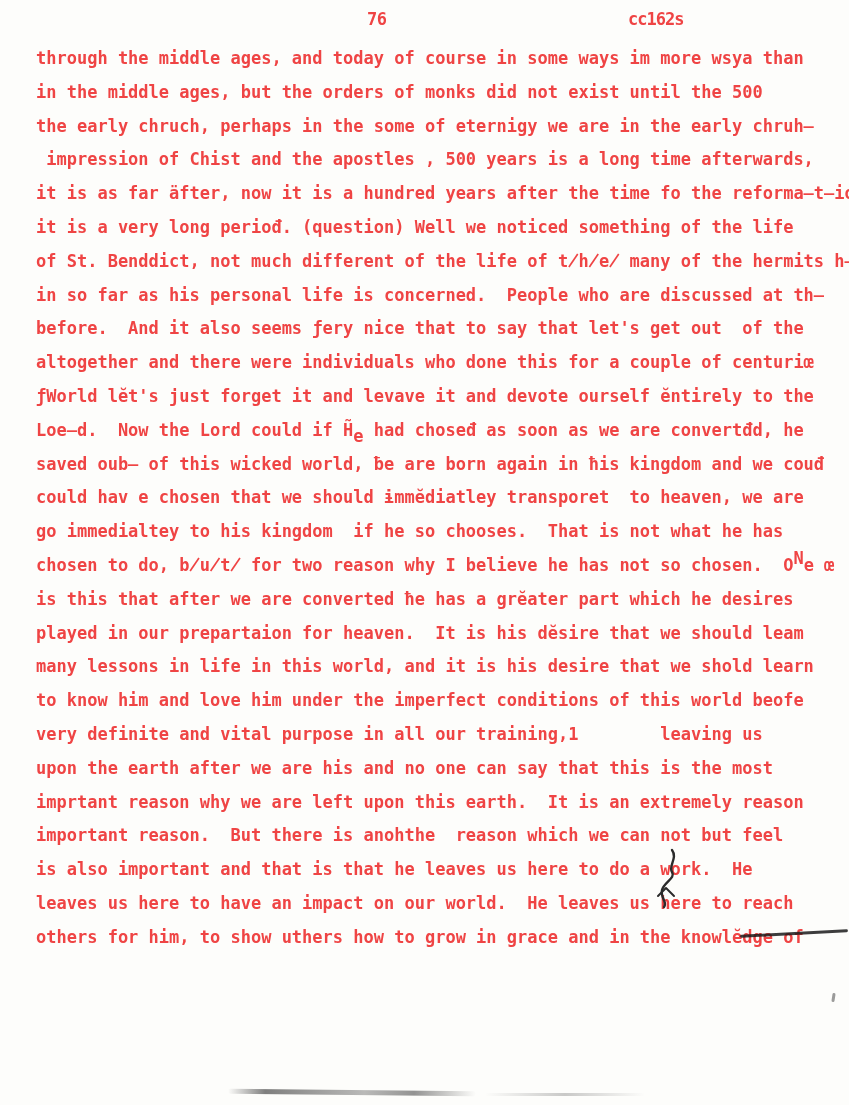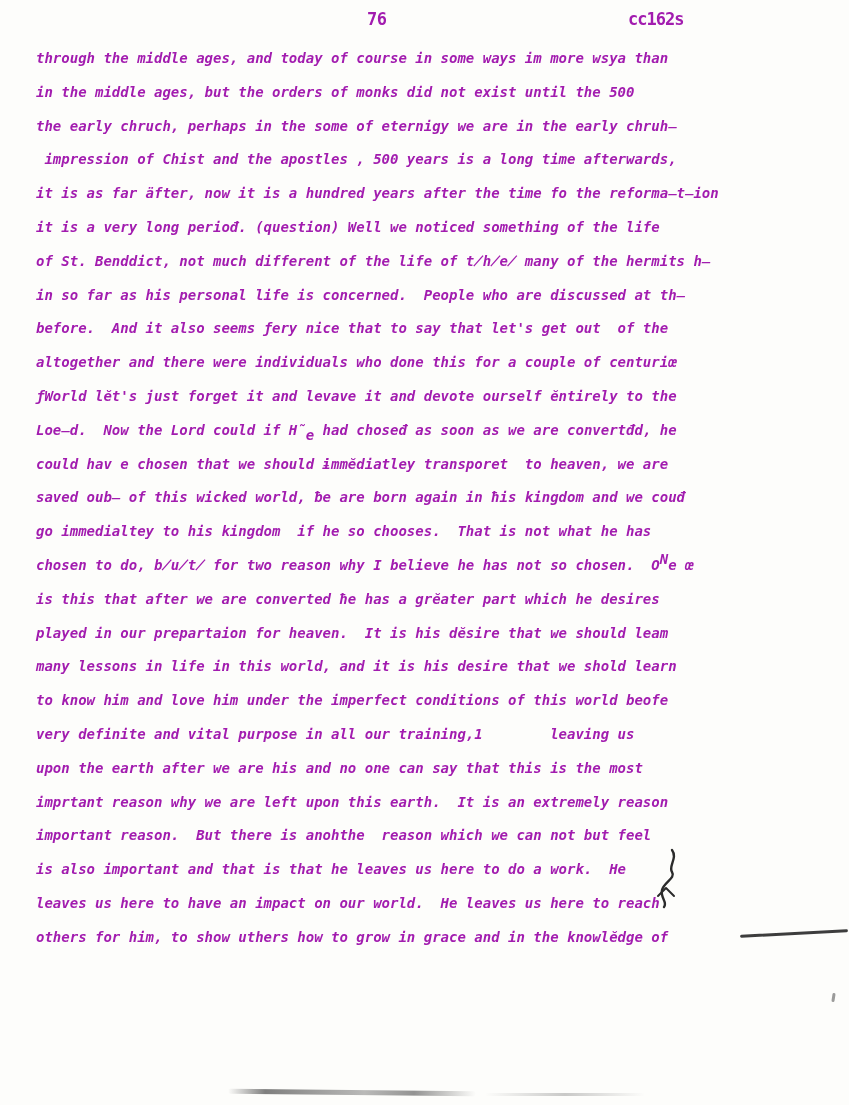--- a/index.html
+++ b/index.html
@@ -9,43 +9,42 @@
   }
   .page {
     position: relative;
     width: 849px;
     height: 1105px;
     margin: 0;
     background: #fdfdfb;
     overflow: hidden;
     font-family: "DejaVu Sans Mono", "Liberation Mono", monospace;
     font-weight: bold;
-    color: #a21caf;
+    color: #ef4444;
   }
   .hdr-item {
     position: absolute;
     top: 9px;
     font-size: 17px;
     letter-spacing: -0.5px;
     white-space: pre;
   }
   .hdr-page-number { left: 367px; }
   .hdr-doc-code  { left: 628px; letter-spacing: -1px; }
   .typed-lines {
     position: absolute;
     left: 36px;
     top: 42px;
     width: 810px;
   }
   .tline {
     white-space: pre;
-    font-size: 14px;
+    font-size: 17px;
     line-height: 33.8px;
     height: 33.8px;
-    font-style: italic;
   }
   .seg-sup { position: relative; top: -0.42em; }
   .seg-sub { position: relative; top: 0.38em; }
   
   .pen-strike {
     position: absolute;
     left: 740px;
     top: 932px;
     width: 108px;
     height: 3px;
@@ -110,22 +109,22 @@
       <div class="tline"><span>the early chruch, perhaps in the some of eternigy we are in the early chruh̶</span></div>
       <div class="tline"><span> impression of Chist and the apostles , 500 years is a long time afterwards,</span></div>
       <div class="tline"><span>it is as far äfter, now it is a hundred years after the time fo the reforma̶t̶ion</span></div>
       <div class="tline"><span>it is a very long periođ. (question) Well we noticed something of the life</span></div>
       <div class="tline"><span>of St. Benddict, not much different of the life of t̸h̸e̸ many of the hermits h̶</span></div>
       <div class="tline"><span>in so far as his personal life is concerned.  People who are discussed at th̶</span></div>
       <div class="tline"><span>before.  And it also seems ƒery nice that to say that let's get out  of the</span></div>
       <div class="tline"><span>altogether and there were individuals who done this for a couple of centuriœ</span></div>
       <div class="tline"><span>ƒWorld lĕt's just forget it and levave it and devote ourself ĕntirely to the</span></div>
       <div class="tline"><span>Loe̶d.  Now the Lord could if H̃</span><span class="seg-sub">e</span><span> had choseđ as soon as we are convertđd, he</span></div>
+      <div class="tline"><span>saved oub̶ of this wicked world, ƀe are born again in ħis kingdom and we couđ</span></div>
       <div class="tline"><span>could hav e chosen that we should ɨmmĕdiatley transporet  to heaven, we are</span></div>
-      <div class="tline"><span>saved oub̶ of this wicked world, ƀe are born again in ħis kingdom and we couđ</span></div>
       <div class="tline"><span>go immedialtey to his kingdom  if he so chooses.  That is not what he has</span></div>
       <div class="tline"><span>chosen to do, b̸u̸t̸ for two reason why I believe he has not so chosen.  O</span><span class="seg-sup">N</span><span>e œ</span></div>
       <div class="tline"><span>is this that after we are converted ħe has a grĕater part which he desires</span></div>
       <div class="tline"><span>played in our prepartaion for heaven.  It is his dĕsire that we should leam</span></div>
       <div class="tline"><span>many lessons in life in this world, and it is his desire that we shold learn</span></div>
       <div class="tline"><span>to know him and love him under the imperfect conditions of this world beofe</span></div>
       <div class="tline"><span>very definite and vital purpose in all our training,1        leaving us</span></div>
       <div class="tline"><span>upon the earth after we are his and no one can say that this is the most</span></div>
       <div class="tline"><span>imprtant reason why we are left upon this earth.  It is an extremely reason</span></div>
       <div class="tline"><span>important reason.  But there is anohthe  reason which we can not but feel</span></div>

